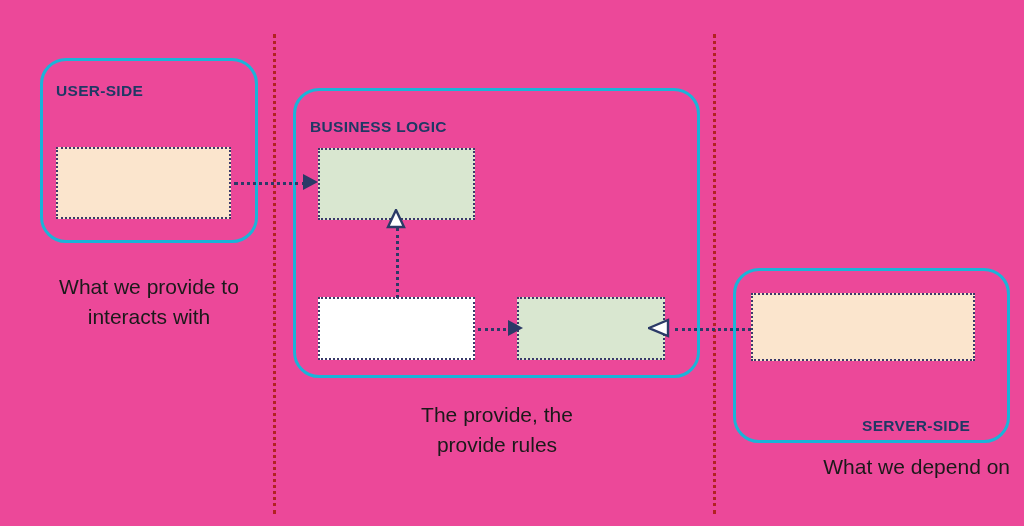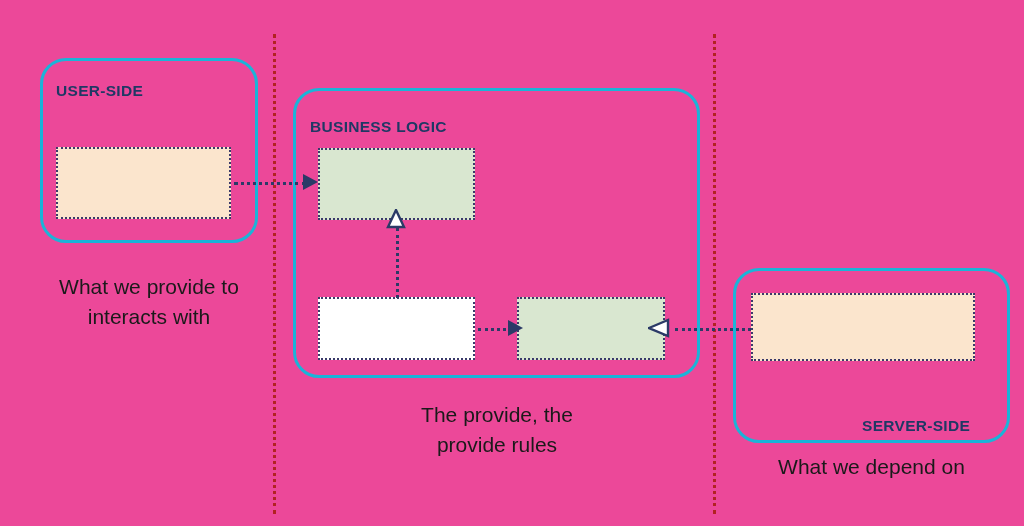--- a/index.html
+++ b/index.html
@@ -110,21 +110,21 @@
   
   .caption {
     position: absolute;
     font-size: 21px;
     color: #1a1a1a;
     text-align: center;
     line-height: 1.45;
   }
   #caption-user     { left: 40px;  top: 272px; width: 218px; }
   #caption-business { left: 387px; top: 400px; width: 220px; }
-  #caption-server   { left: 733px; top: 452px; width: 277px; }
+  #caption-server   { left: 733px; top: 452px; width: 277px; text-align: right; }
 </style>
 </head>
 <body>
 
 <div id="canvas">
 
   <div class="divider" id="divider-left"></div>
   <div class="divider" id="divider-right"></div>
 
   <div class="layer-card" id="card-user"></div>

